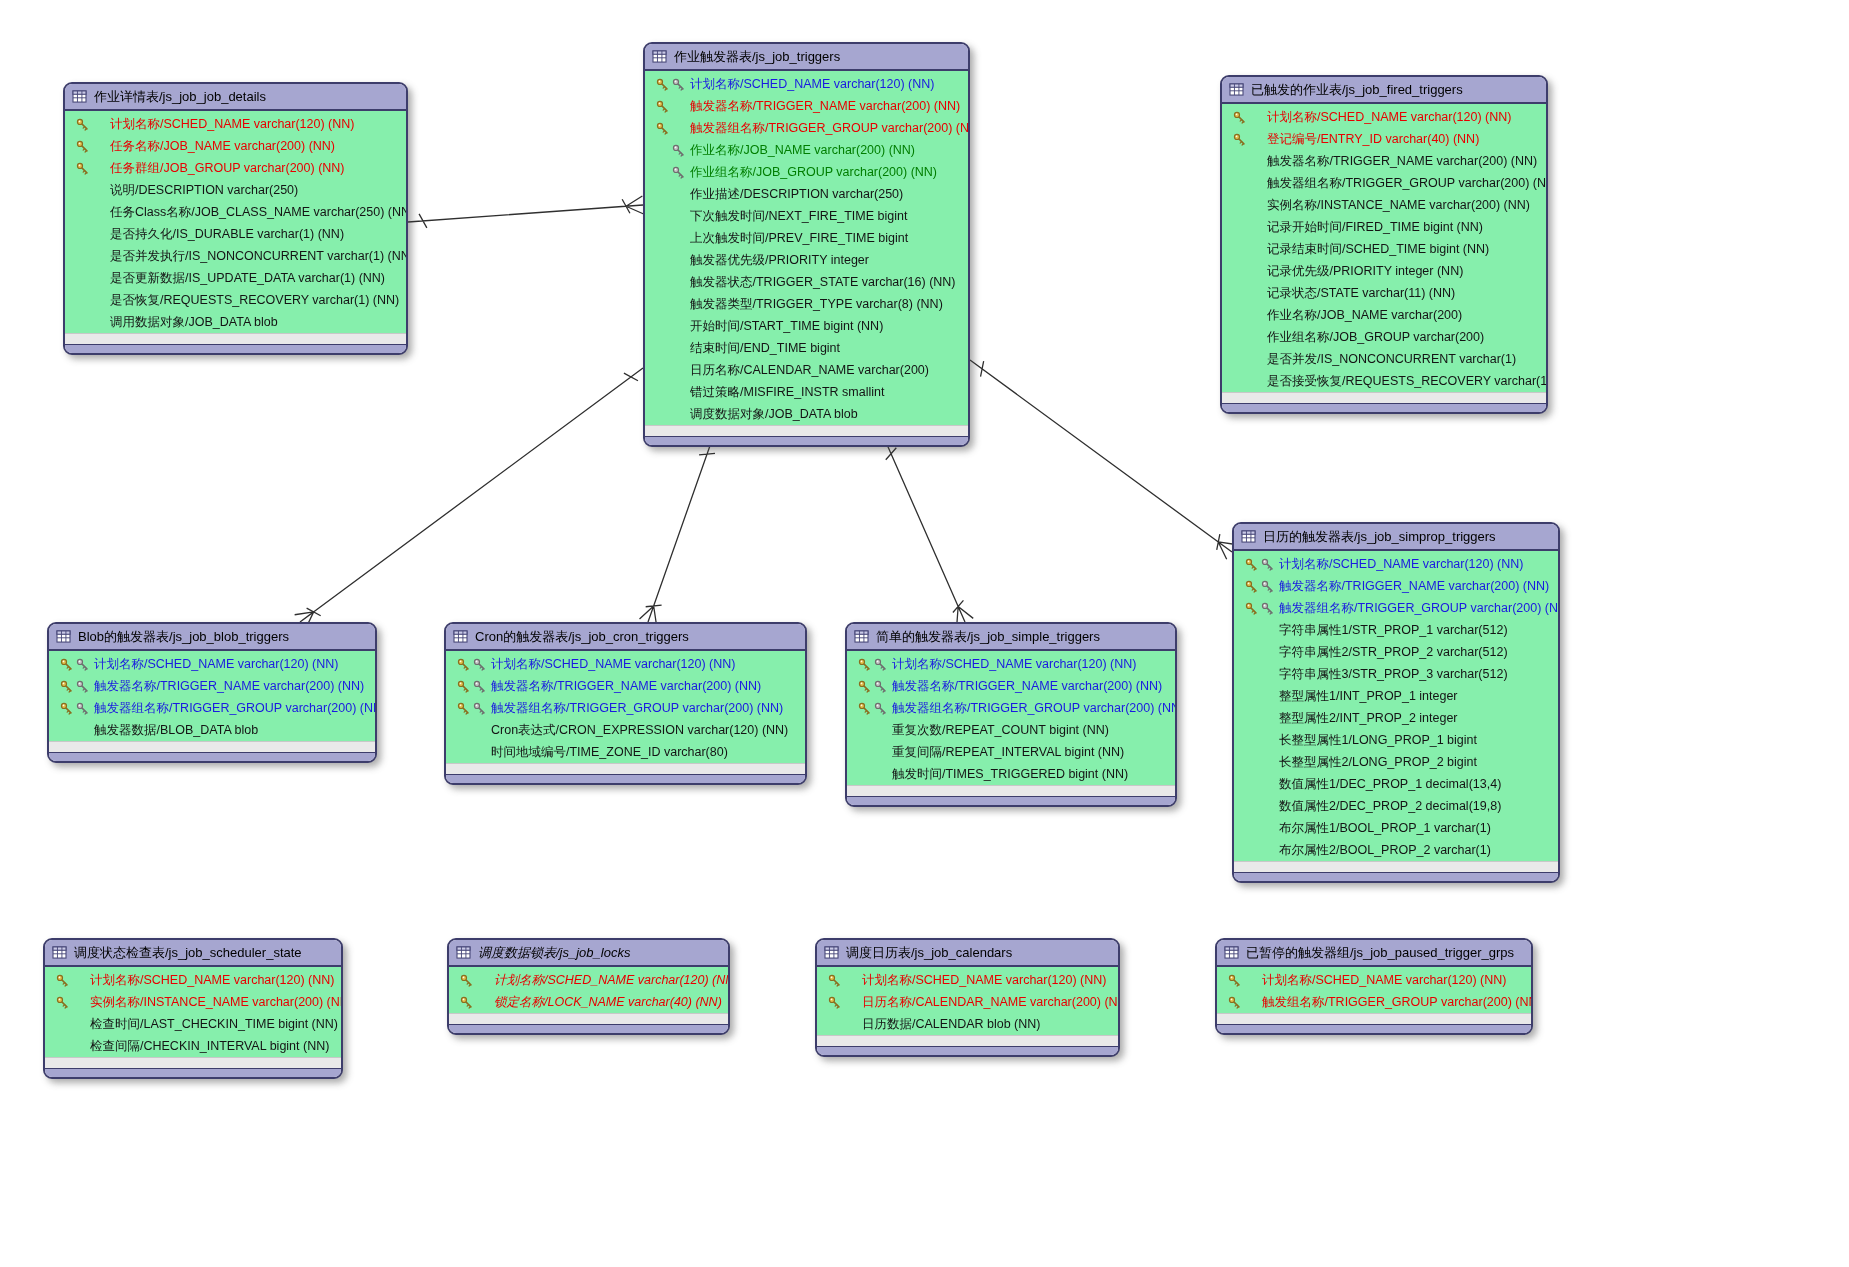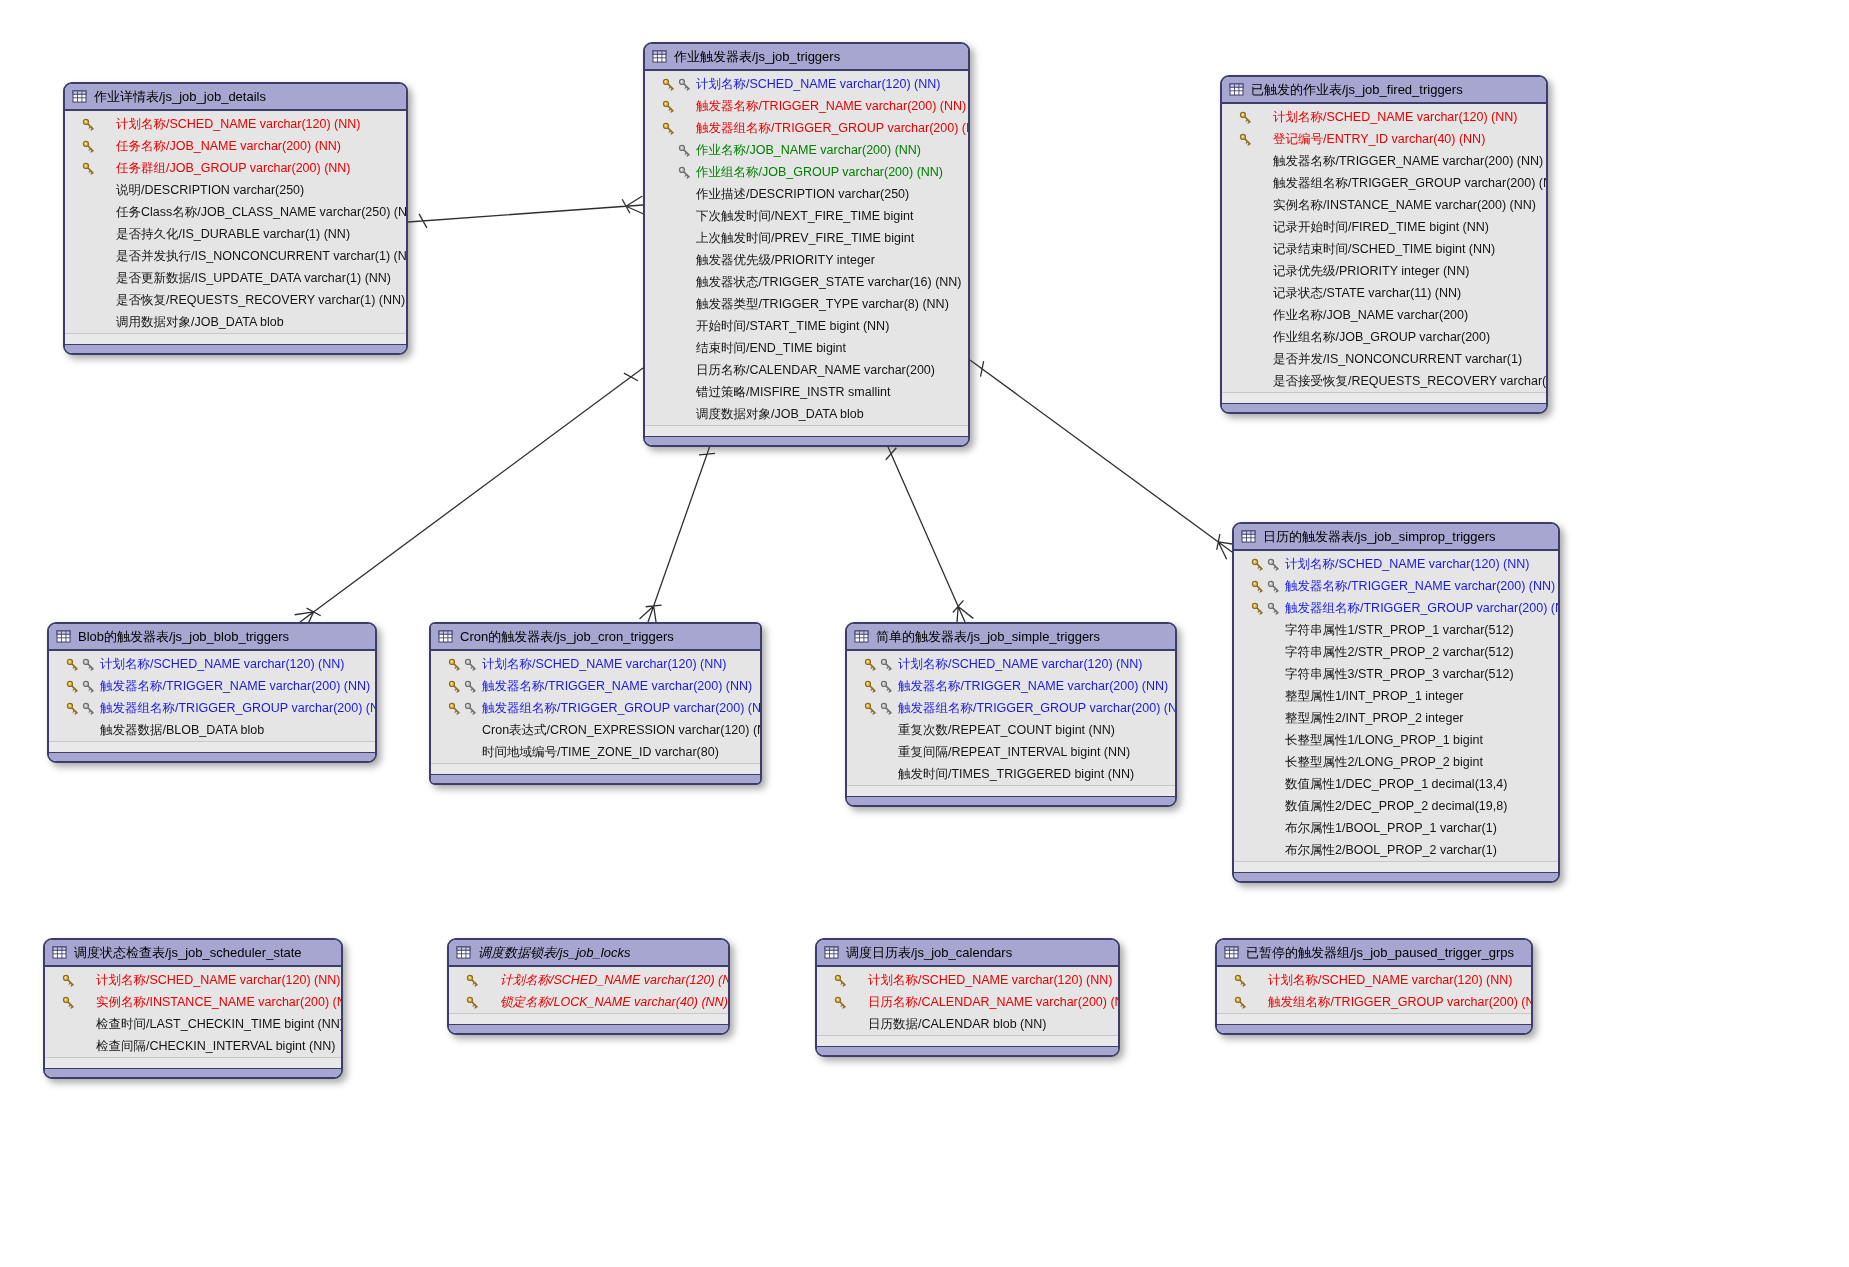--- a/index.html
+++ b/index.html
@@ -11,21 +11,21 @@
   .tbl{
     position:absolute;z-index:1;box-sizing:border-box;
     border:2px solid #3D3D6B;border-radius:9px;background:#fff;
     box-shadow:4px 4px 7px rgba(70,70,70,.45);overflow:hidden;
   }
   .tbl-h{
     display:flex;align-items:center;height:25px;background:#A6A6D0;
     border-bottom:2px solid #3D3D6B;padding:0 7px;font-size:13px;color:#000;
   }
   .tbl-h .ticon{display:flex;align-items:center;margin-right:7px;}
-  .tbl-body{padding:2px 0 0 10px;background:#e5e5e5;}
+  .tbl-body{padding:2px 0 0 4px;background:#86efac;}
   .row{display:flex;align-items:center;height:22px;font-size:12.5px;white-space:nowrap;}
   .keyslot{width:16px;flex:0 0 16px;display:flex;align-items:center;justify-content:center;}
   .keyslot.first{margin-left:5px;}
   .coltext{margin-left:4px;}
   .c-pk{color:#E80000;}
   .c-pkfk{color:#1A1AE0;}
   .c-fk{color:#007E00;}
   .c-n{color:#141414;}
   .f1{height:10px;background:#E9E9E9;border-top:1px solid #C8C8C8;}
   .f2{height:8px;background:#A6A6D0;border-top:1px solid #3D3D6B;}
@@ -594,21 +594,21 @@
           </div>
           <div class="row">
             <span class="keyslot first"></span>
             <span class="keyslot"></span>
             <span class="coltext c-n">触发器数据/BLOB_DATA blob</span>
           </div>
         </div>
         <div class="f1"></div>
         <div class="f2"></div>
       </div>
-      <div class="tbl" style="left: 429px; top: 622px; width: 333px; border-radius: 6px;">
+      <div class="tbl" style="left: 444px; top: 622px; width: 363px;">
         <div class="tbl-h">
           <span class="ticon">
             <svg width="15" height="13" viewBox="0 0 16 14">
               <rect x="1" y="1" width="14" height="12" fill="#FFFFFF" stroke="#4A4A7A" stroke-width="1.2"></rect>
               <rect x="1" y="1" width="14" height="3.6" fill="#C9C9E6" stroke="#4A4A7A" stroke-width="1.2"></rect>
               <line x1="5.8" y1="1" x2="5.8" y2="13" stroke="#4A4A7A" stroke-width="1"></line>
               <line x1="10.6" y1="1" x2="10.6" y2="13" stroke="#4A4A7A" stroke-width="1"></line>
               <line x1="1" y1="8.4" x2="15" y2="8.4" stroke="#4A4A7A" stroke-width="1"></line>
             </svg>
           </span>

